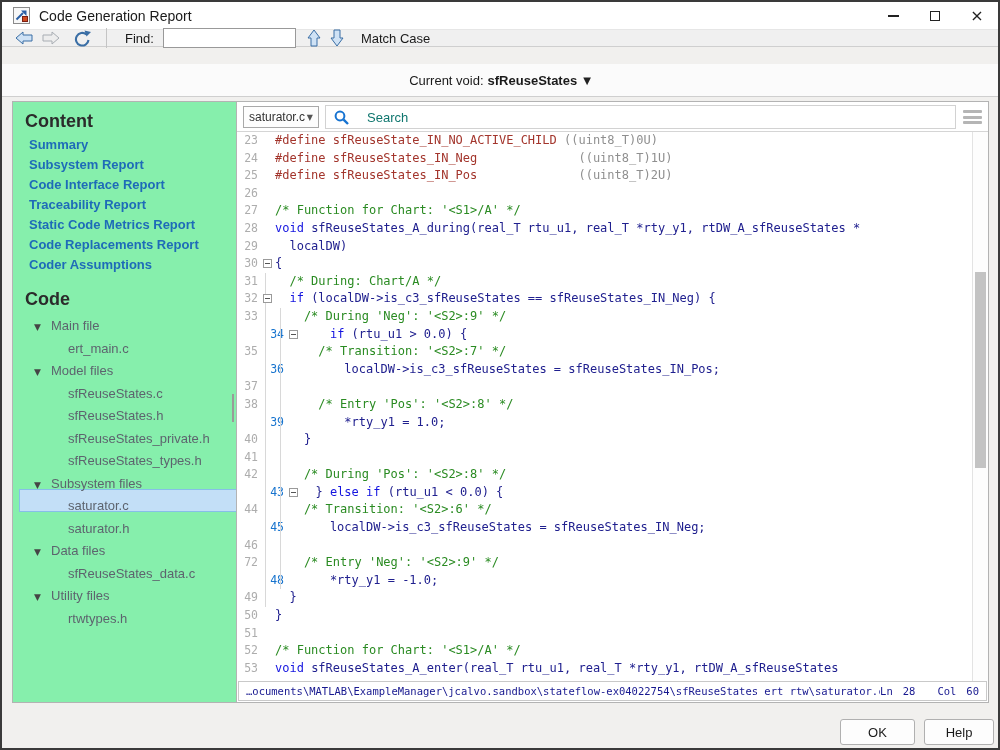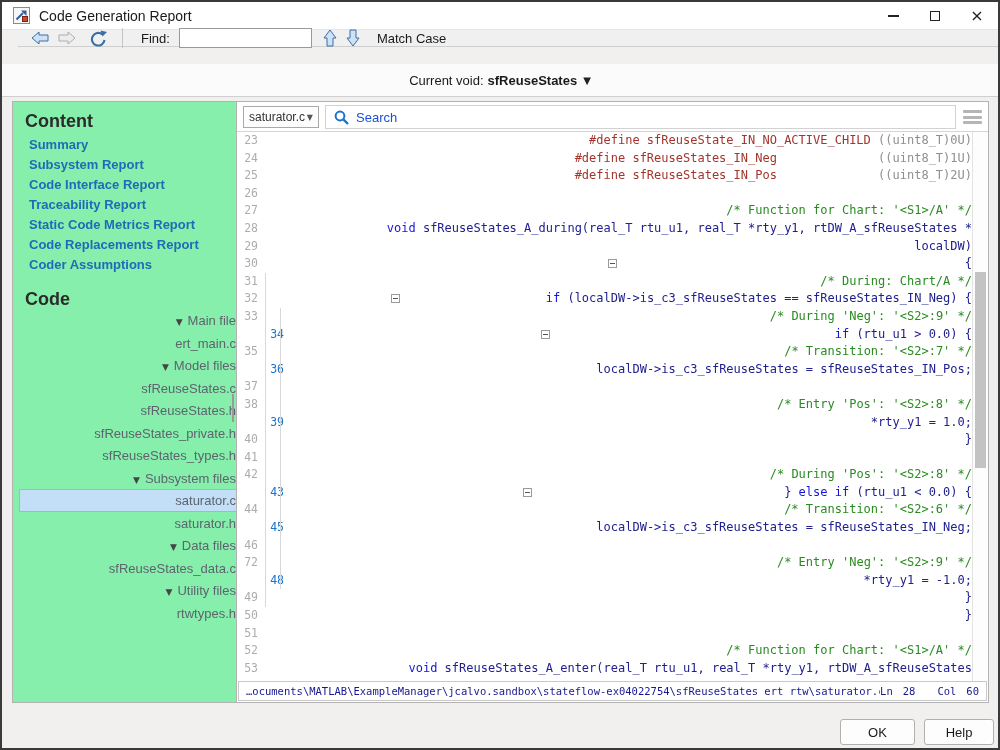--- a/index.html
+++ b/index.html
@@ -12,65 +12,65 @@
   
   .titlebar{position:absolute;left:0;top:0;right:0;height:28px;background:#ffffff;border-bottom:1px solid #e6e6e6;}
   .app-icon{position:absolute;left:11px;top:5px;width:17px;height:17px;}
   .title{position:absolute;left:37px;top:0;line-height:28px;font-size:14px;color:#1a1a1a;}
   .win-controls{position:absolute;right:0;top:0;height:28px;display:flex;}
   .wbtn{width:42px;height:28px;display:flex;align-items:center;justify-content:center;cursor:default;}
   .glyph-min{width:11px;height:1.5px;background:#222;display:block;}
   .glyph-max{width:10px;height:10px;border:1.5px solid #222;display:block;}
   .glyph-close{font-size:16px;color:#222;line-height:1;font-family:"DejaVu Sans",sans-serif;}
   
-  .toolbar{position:absolute;left:16px;top:28px;right:0;height:17px;background:#f0f0f0;border-bottom:1px solid #cfcfcf;display:flex;align-items:center;padding-left:13px;}
+  .toolbar{position:absolute;left:0;top:28px;right:0;height:17px;background:#f0f0f0;border-bottom:1px solid #cfcfcf;display:flex;align-items:center;padding-left:13px;}
   .tbtn{display:flex;align-items:center;justify-content:center;}
   .tb-sep{width:1px;height:20px;background:#c4c4c4;margin:0 12px 0 14px;}
   .find-label{font-size:13px;color:#1a1a1a;margin-left:6px;}
   .find-input{margin-left:9px;width:133px;height:20px;border:1px solid #999;background:#fff;font-size:12px;padding:0 4px;outline:none;}
   .match-case{font-size:13px;color:#1a1a1a;margin-left:17px;}
   
   .modelbar{position:absolute;left:0;top:62px;right:0;height:33px;background:#fbfbfb;border-bottom:1px solid #cfcfcf;display:flex;align-items:center;justify-content:center;font-size:13px;color:#1a1a1a;}
   .modelbar b{margin-left:4px;}
   .model-caret{font-size:10px;margin-left:6px;color:#222;font-family:"DejaVu Sans",sans-serif;}
   
   .sidebar{position:absolute;left:10px;top:99px;width:251px;height:602px;background:#86efac;border:1px solid #b3b3b3;}
   .codepanel{position:absolute;left:234px;top:99px;width:753px;height:602px;background:#fff;border:1px solid #b3b3b3;}
   .grip{position:absolute;left:230px;top:392px;width:2px;height:28px;background:#9a9a9a;}
   
   .sb-inner{position:absolute;left:0;top:0;right:15px;bottom:0;overflow:hidden;}
   .sb-h{margin:0;padding:9px 0 0 12px;font-size:18px;font-weight:bold;color:#2b2b2b;height:26px;}
   .sb-h2{margin:0;padding:14px 0 0 12px;font-size:18px;font-weight:bold;color:#2b2b2b;height:26px;}
   .sb-links{margin-top:7px;}
   .sb-link{height:20px;line-height:20px;padding-left:16px;font-size:13px;font-weight:bold;color:#1e6bb8;cursor:pointer;white-space:nowrap;}
   .tree{margin-top:8px;}
-  .tree-row{height:22.5px;line-height:20px;margin:0 10px 0 6px;border:1px solid transparent;white-space:nowrap;cursor:default;text-align:right;}
+  .tree-row{height:22.5px;line-height:30px;margin:0 10px 0 6px;border:1px solid transparent;white-space:nowrap;cursor:default;}
   .tree-row.group{padding-left:14px;}
   .tree-row.file{padding-left:48px;}
   .tree-row.selected{background:#c3dff7;border-color:#86bfe8;}
   .tri{display:inline-block;width:12px;font-size:9px;color:#454545;margin-right:5px;font-family:"DejaVu Sans",sans-serif;}
   .tree-row .lab{font-size:13px;color:#5d646e;}
   
   .sb-scroll{position:absolute;right:0;top:0;bottom:0;width:15px;background:#f1f1f1;border-left:1px solid #e2e2e2;}
   .sb-up,.sb-down{position:absolute;left:0;width:15px;height:15px;display:flex;align-items:center;justify-content:center;}
   .sb-up{top:0;} .sb-down{bottom:0;}
   .sb-up::after{content:"";border:4px solid transparent;border-bottom:5px solid #606060;margin-top:-4px;}
   .sb-down::after{content:"";border:4px solid transparent;border-top:5px solid #606060;margin-bottom:-4px;}
   .sb-thumb{position:absolute;left:1px;right:1px;top:16px;height:442px;background:#c6c6c6;}
   
   .cp-header{position:absolute;left:0;top:0;right:0;height:30px;border-bottom:1px solid #d5d5d5;background:#fff;}
   .file-select{position:absolute;left:6px;top:4px;height:22px;width:76px;border:1px solid #a9a9a9;background:#fdfdfd;display:flex;align-items:center;padding:0 5px;font-size:12px;color:#333;cursor:default;}
   .fs-caret{margin-left:auto;font-size:8px;color:#555;font-family:"DejaVu Sans",sans-serif;}
   .search-box{position:absolute;left:88px;top:3px;right:32px;height:24px;border:1px solid #d2d2d2;background:#fff;display:flex;align-items:center;padding-left:8px;}
-  .search-ph{font-size:13px;color:#1d4ed8;margin-left:7px;}
+  .search-ph{font-size:13px;color:#0f766e;margin-left:18px;}
   .hamburger{position:absolute;right:6px;top:8px;width:19px;height:14px;display:flex;flex-direction:column;justify-content:space-between;cursor:pointer;}
   .hamburger i{display:block;height:3px;background:#b5b5b5;border-radius:1px;}
   
   .code-rows{position:absolute;left:0;top:30px;right:16px;bottom:21px;overflow:hidden;background:#fff;}
-  .cl{height:17.6px;display:flex;font-family:"DejaVu Sans Mono",monospace;font-size:12px;line-height:17.6px;justify-content:space-between;}
+  .cl{height:17.6px;display:flex;font-family:"DejaVu Sans Mono",monospace;font-size:12px;line-height:17.6px;}
   .ln{width:24px;flex:none;text-align:right;padding-right:3px;font-size:11.5px;color:#adadad;}
   .ln.hl{color:#1673ce;margin-left:26px;}
   .fmcol{width:14px;flex:none;position:relative;}
   .fm{position:absolute;left:2px;top:4px;width:9px;height:9px;border:1px solid #9a9a9a;background:#fff;}
   .fm::after{content:"";position:absolute;left:1px;right:1px;top:3px;height:1px;background:#555;}
   .ct{white-space:pre;flex:none;}
   .s-pp{color:#a3352c;}
   .s-gy{color:#8f8f8f;}
   .s-cm{color:#2a8b22;}
   .s-kw{color:#1414e0;}

